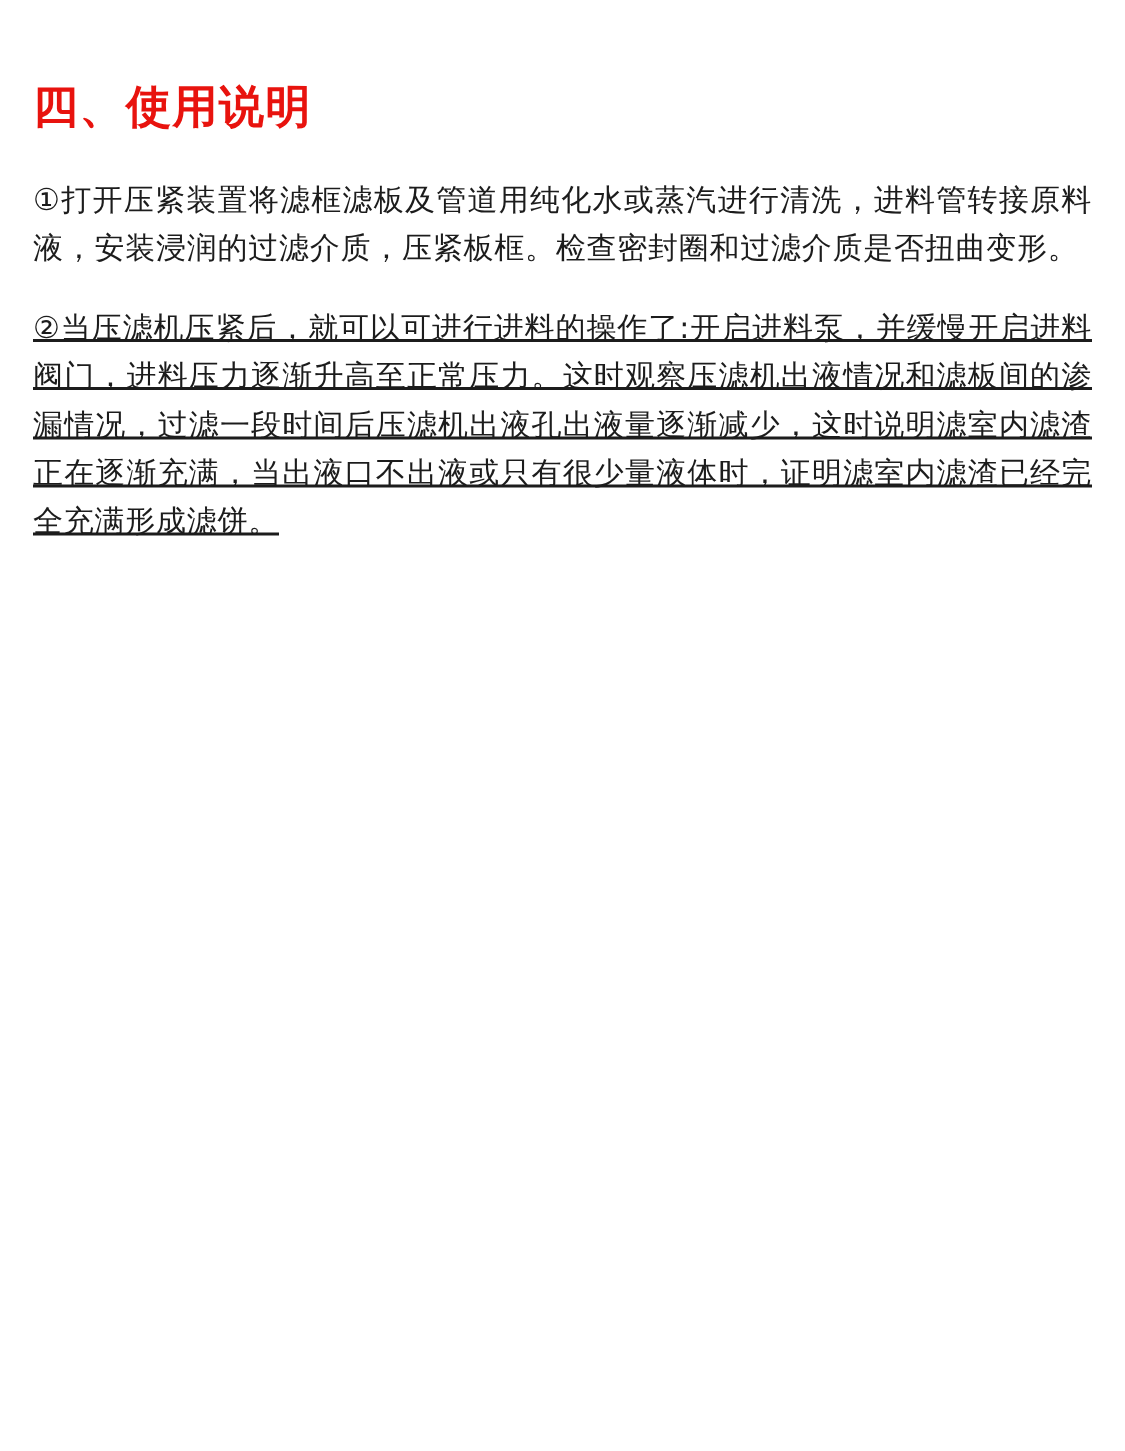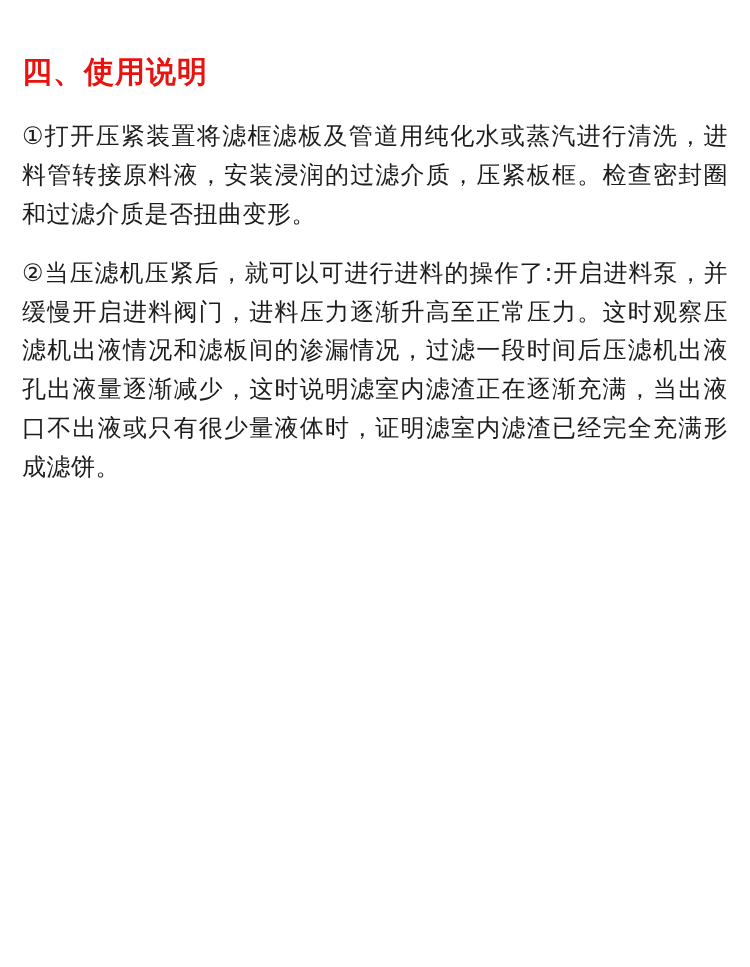--- a/index.html
+++ b/index.html
@@ -23,34 +23,35 @@
   }
   .section-heading {
     color: #e8130e;
     font-size: 30px;
     font-weight: bold;
     letter-spacing: 1px;
     line-height: 1.3;
     margin: 0 0 26px 0;
   }
   .para {
-    font-size: 24px;
+    font-size: 20px;
     line-height: 1.62;
     letter-spacing: 0.5px;
     margin: 0 0 20px 0;
     text-align: justify;
     text-justify: inter-ideograph;
     font-weight: 500;
     color: #1c1c1c;
   }
   .para:last-child {
     margin-bottom: 0;
   }
   .para-tight {
     margin-bottom: 0;
+    text-decoration: underline;
   }
 </style>
 </head>
 <body>
 
 <div class="page">
 
   <h1 class="section-heading">四、使用说明</h1>
 
   <p class="para">①打开压紧装置将滤框滤板及管道用纯化水或蒸汽进行清洗，进料管转接原料液，安装浸润的过滤介质，压紧板框。检查密封圈和过滤介质是否扭曲变形。</p>

